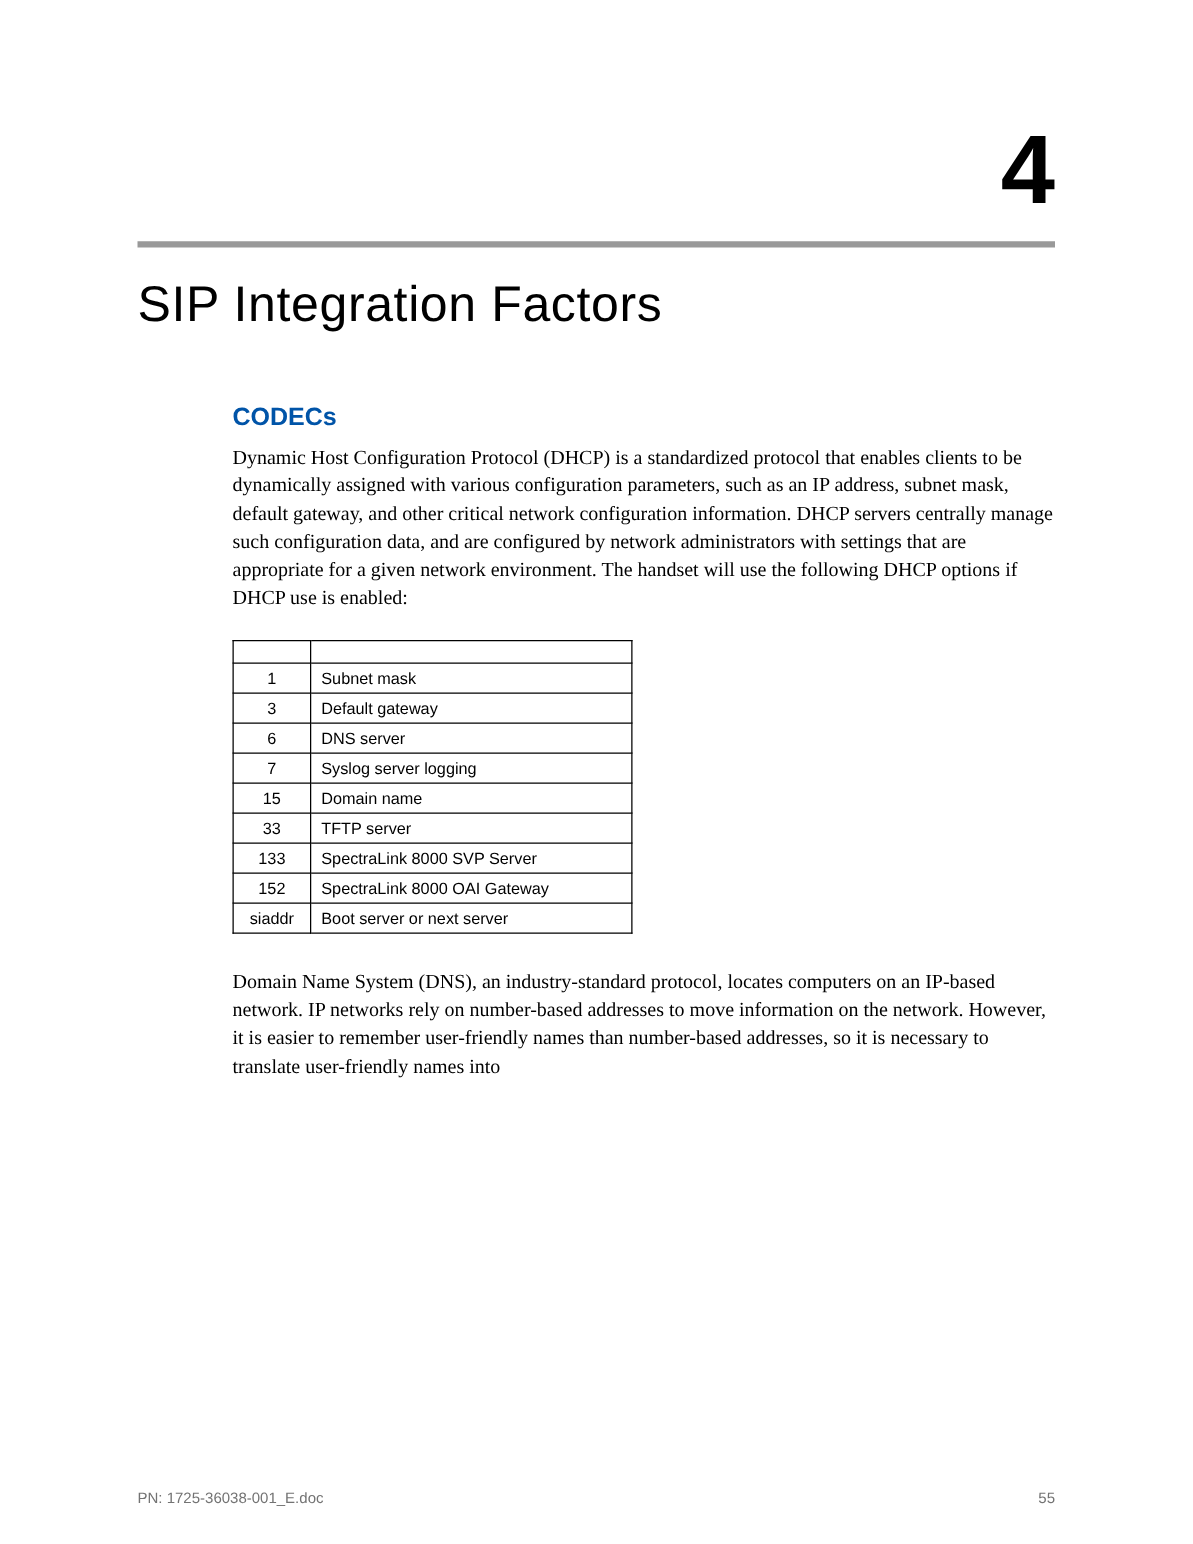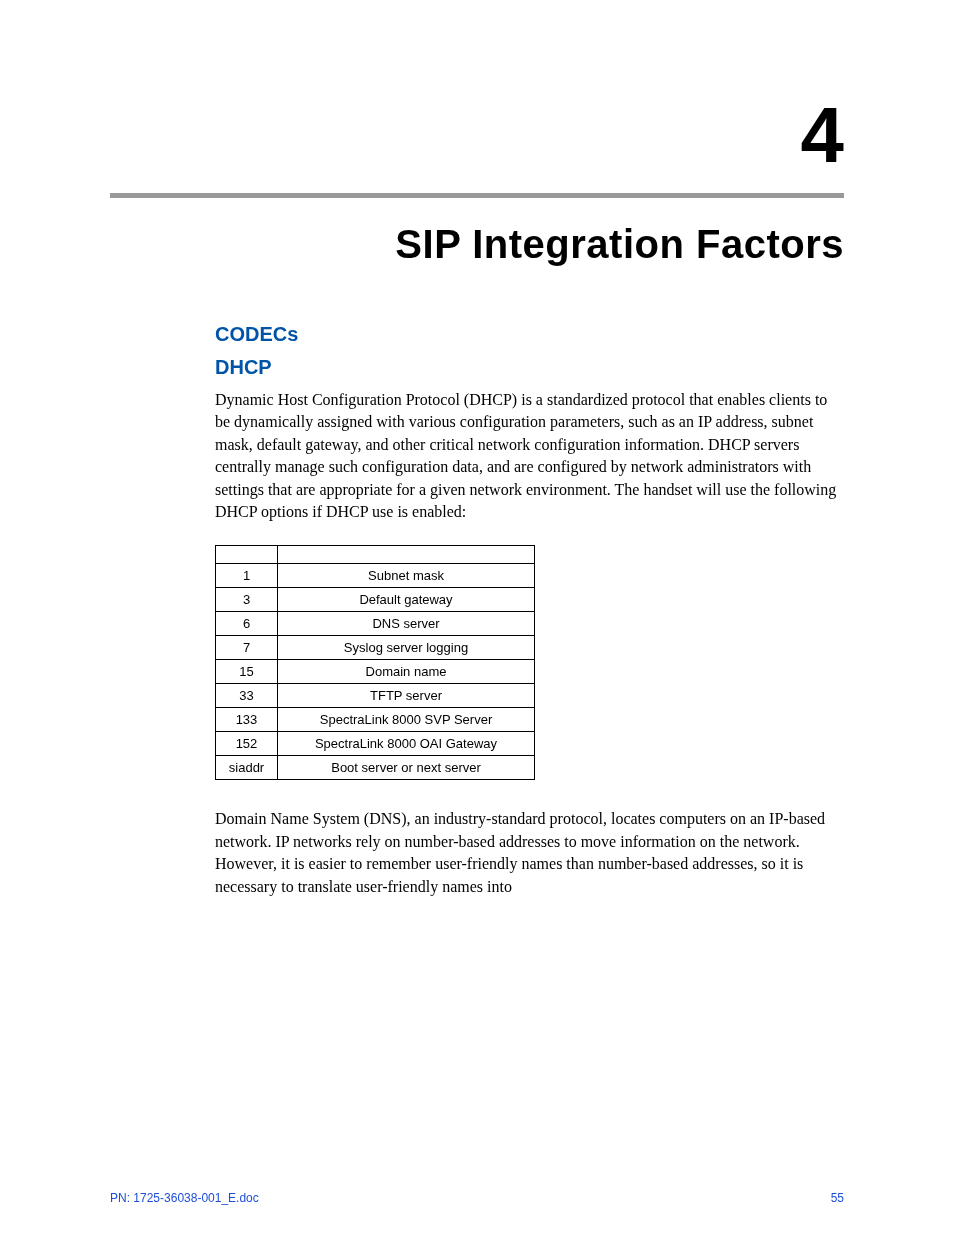--- a/index.html
+++ b/index.html
@@ -27,28 +27,27 @@
       margin-bottom: 12px;
     }
     .hr-line {
       border: none;
       border-top: 5px solid #999;
       margin-bottom: 24px;
     }
     .chapter-title {
       font-family: 'Futura', 'Century Gothic', 'Arial', sans-serif;
       font-size: 40px;
-      font-weight: 700;
+      font-weight: 400;
       color: #000;
       margin-bottom: 56px;
       letter-spacing: 0.5px;
-      text-align: right;
     }
     .content-block {
-      margin-left: 105px;
+      margin-left: 76px;
     }
     .section-heading {
       font-family: 'Futura', 'Century Gothic', 'Arial', sans-serif;
       font-size: 20px;
       font-weight: bold;
       color: #0054a8;
       margin-bottom: 10px;
     }
     .body-text {
       font-size: 16px;
@@ -60,21 +59,21 @@
       border-collapse: collapse;
       margin-bottom: 28px;
       width: 320px;
     }
     .options-table th,
     .options-table td {
       border: 1px solid #000;
       padding: 4px 8px;
       font-family: Arial, Helvetica, sans-serif;
       font-size: 13px;
-      text-align: center;
+      text-align: left;
     }
     .options-table th {
       background: #fff;
       font-weight: normal;
     }
     .options-table .col-option {
       width: 62px;
       text-align: center;
     }
     .options-table thead tr {
@@ -82,35 +81,34 @@
     }
     .footer {
       position: absolute;
       bottom: 30px;
       left: 110px;
       right: 110px;
       display: flex;
       justify-content: space-between;
       font-family: Arial, Helvetica, sans-serif;
       font-size: 12px;
-      color: #1d4ed8;
+      color: #737373;
     }
   </style>
 </head>
 <body>
 
 <div class="page-container">
   <div class="chapter-number">4</div>
   <hr class="hr-line">
   <h1 class="chapter-title">SIP Integration Factors</h1>
 
   <div class="content-block">
     <h2 class="section-heading">CODECs</h2>
 
-    <h2 class="section-heading">DHCP</h2>
     <p class="body-text">Dynamic Host Configuration Protocol (DHCP) is a standardized protocol that enables clients to be dynamically assigned with various configuration parameters, such as an IP address, subnet mask, default gateway, and other critical network configuration information. DHCP servers centrally manage such configuration data, and are configured by network administrators with settings that are appropriate for a given network environment. The handset will use the following DHCP options if DHCP use is enabled:</p>
 
     <table class="options-table">
       <thead>
         <tr>
           <th class="col-option"></th>
           <th></th>
         </tr>
       </thead>
       <tbody id="dhcp-table-body">

